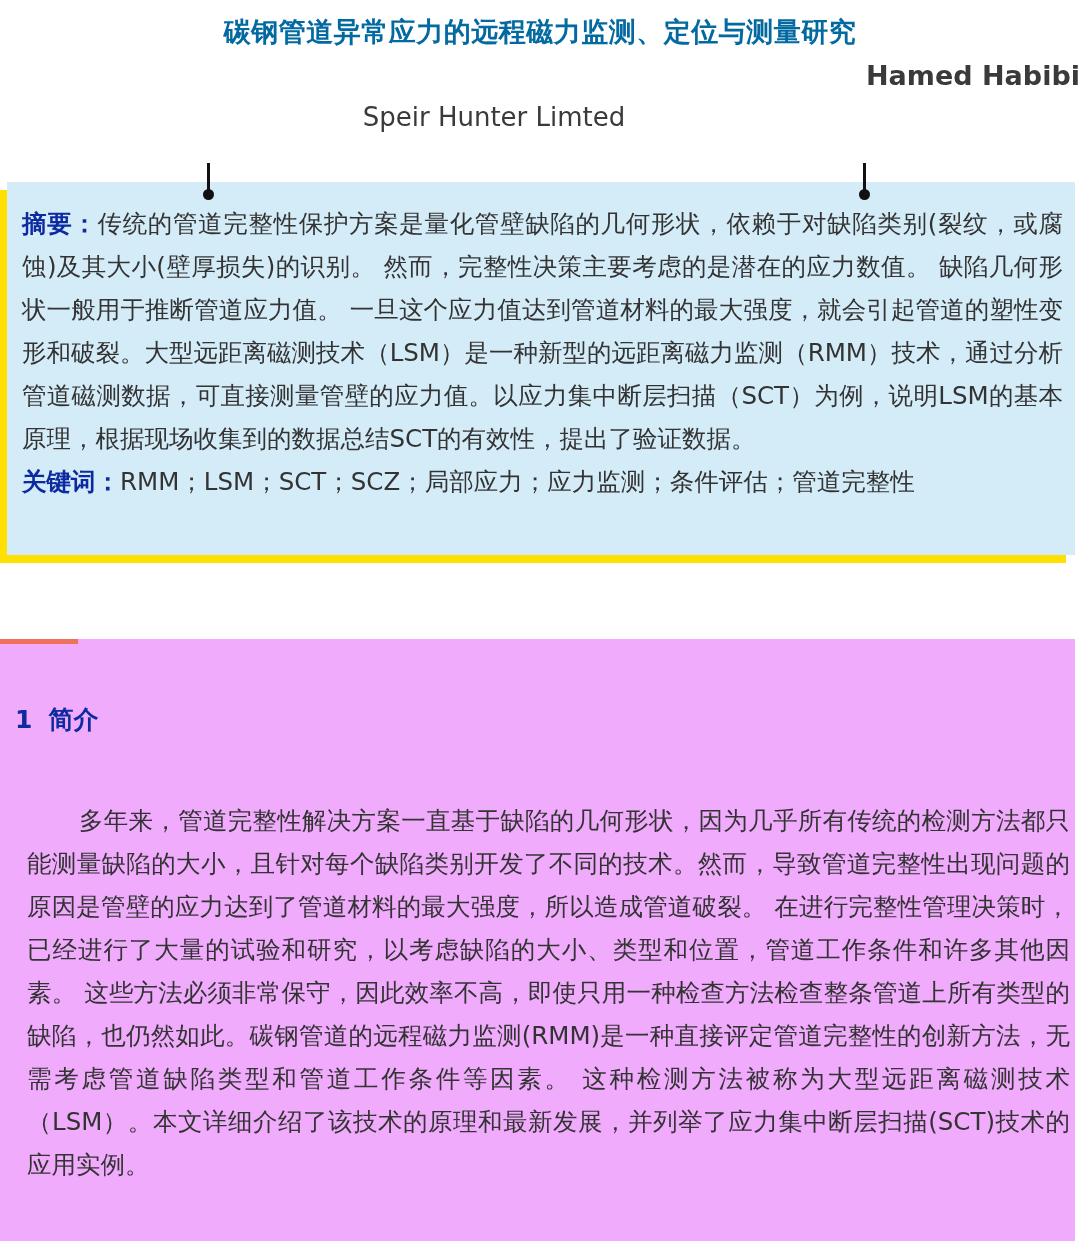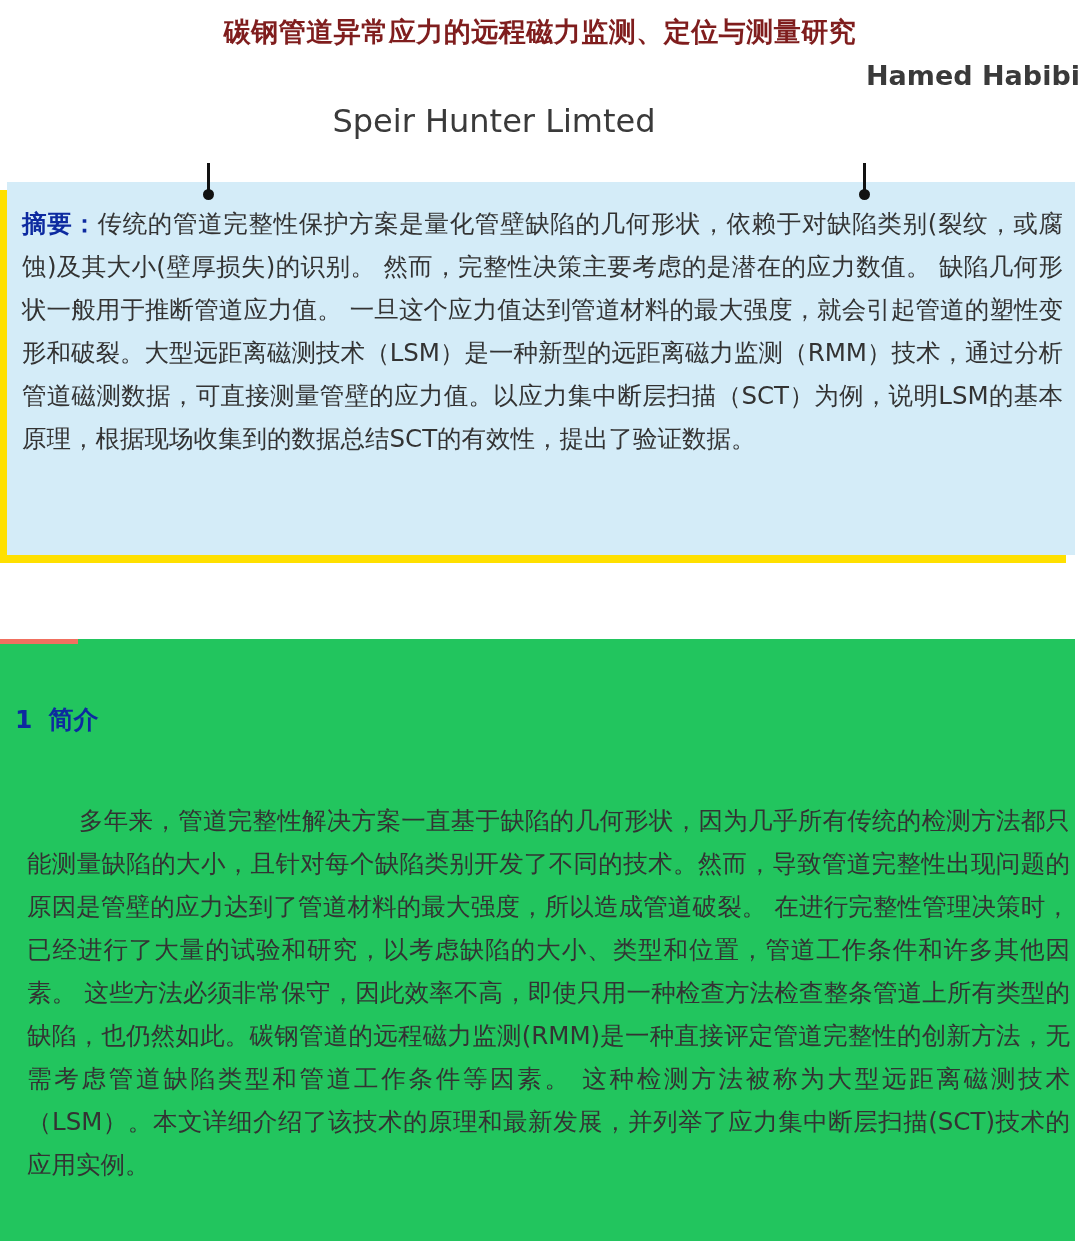--- a/index.html
+++ b/index.html
@@ -2,45 +2,45 @@
 <html><head>
 <meta charset="utf-8">
 <style>
   html, body { margin: 0; padding: 0; }
   body {
     width: 1080px; height: 1246px; background: #ffffff; position: relative; overflow: hidden;
     font-family: "DejaVu Sans", "Liberation Sans", sans-serif; color: #333333;
   }
   .title {
     position: absolute; top: 14px; left: 0; width: 1080px; text-align: center;
-    font-size: 27px; font-weight: bold; color: #7f1d1d; letter-spacing: 0.5px;
+    font-size: 27px; font-weight: bold; color: #0369a1; letter-spacing: 0.5px;
   }
   .author {
     position: absolute; top: 60px; left: 0; width: 1080px; text-align: right;
     font-size: 27px; font-weight: bold; color: #3a3a3a;
   }
   .affil {
     position: absolute; top: 102px; left: 0; width: 988px; text-align: center;
-    font-size: 32px; color: #3a3a3a;
+    font-size: 26px; color: #3a3a3a;
   }
   .pin { position: absolute; top: 163px; width: 12px; height: 36px; z-index: 3; }
   .pin .stem { position: absolute; left: 5px; top: 0; width: 3px; height: 30px; background: #111; }
   .pin .head { position: absolute; left: 1px; top: 26px; width: 11px; height: 11px; border-radius: 50%; background: #111; }
   .abstract-yellow-left { position: absolute; left: 0; top: 190px; width: 8px; height: 373px; background: #ffe000; }
   .abstract-yellow-bottom { position: absolute; left: 0; top: 555px; width: 1066px; height: 8px; background: #ffe000; }
   .abstract-box {
     position: absolute; left: 7px; top: 182px; width: 1068px; height: 373px; background: #d4ecf8;
     box-sizing: border-box; padding: 20px 12px 0 15px;
     font-size: 24.5px; line-height: 43px; color: #333333; z-index: 1;
   }
   .abstract-box .label { color: #0d2aa0; font-weight: bold; margin-top: 18px; }
   .abstract-box p { margin: 0; text-align: justify; text-align-last: left; }
   .red-divider { position: absolute; left: 0; top: 639px; width: 78px; height: 5px; background: #f07060; z-index: 2; }
   .gray-section {
-    position: absolute; left: 0; top: 639px; width: 1075px; height: 602px; background: #22c55e;
+    position: absolute; left: 0; top: 639px; width: 1075px; height: 602px; background: #f0abfc;
   }
   .section-heading {
     position: absolute; left: 15px; top: 64px; font-size: 25px; font-weight: bold; color: #0d2aa0;
   }
   .section-heading .num { margin-right: 16px; }
   .section-body {
     position: absolute; left: 15px; top: 148px; width: 1043px; margin: 12px;
     font-size: 24.5px; line-height: 43px; color: #333333; text-align: justify; text-indent: 52px;
   }
 </style>
@@ -58,20 +58,21 @@
 <div class="pin" style="left:858px;">
   <div class="stem"></div>
   <div class="head"></div>
 </div>
 
 <div class="abstract-yellow-left"></div>
 <div class="abstract-yellow-bottom"></div>
 
 <div class="abstract-box">
   <p><span class="label">摘要：</span><span>传统的管道完整性保护方案是量化管壁缺陷的几何形状，依赖于对缺陷类别(裂纹，或腐蚀)及其大小(壁厚损失)的识别。 然而，完整性决策主要考虑的是潜在的应力数值。 缺陷几何形状一般用于推断管道应力值。 一旦这个应力值达到管道材料的最大强度，就会引起管道的塑性变形和破裂。大型远距离磁测技术（LSM）是一种新型的远距离磁力监测（RMM）技术，通过分析管道磁测数据，可直接测量管壁的应力值。以应力集中断层扫描（SCT）为例，说明LSM的基本原理，根据现场收集到的数据总结SCT的有效性，提出了验证数据。</span></p>
+  <p><span class="label">关键词：</span><span>RMM；LSM；SCT；SCZ；局部应力；应力监测；条件评估；管道完整性</span></p>
 </div>
 
 <div class="gray-section">
   <div class="section-heading">
     <span class="num">1</span><span>简介</span>
   </div>
   <p class="section-body">多年来，管道完整性解决方案一直基于缺陷的几何形状，因为几乎所有传统的检测方法都只能测量缺陷的大小，且针对每个缺陷类别开发了不同的技术。然而，导致管道完整性出现问题的原因是管壁的应力达到了管道材料的最大强度，所以造成管道破裂。 在进行完整性管理决策时，已经进行了大量的试验和研究，以考虑缺陷的大小、类型和位置，管道工作条件和许多其他因素。 这些方法必须非常保守，因此效率不高，即使只用一种检查方法检查整条管道上所有类型的缺陷，也仍然如此。碳钢管道的远程磁力监测(RMM)是一种直接评定管道完整性的创新方法，无需考虑管道缺陷类型和管道工作条件等因素。 这种检测方法被称为大型远距离磁测技术（LSM）。本文详细介绍了该技术的原理和最新发展，并列举了应力集中断层扫描(SCT)技术的应用实例。</p>
 </div>
 <div class="red-divider"></div>
 

